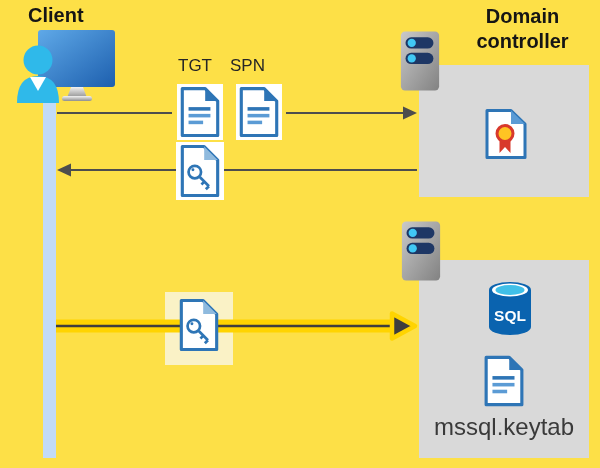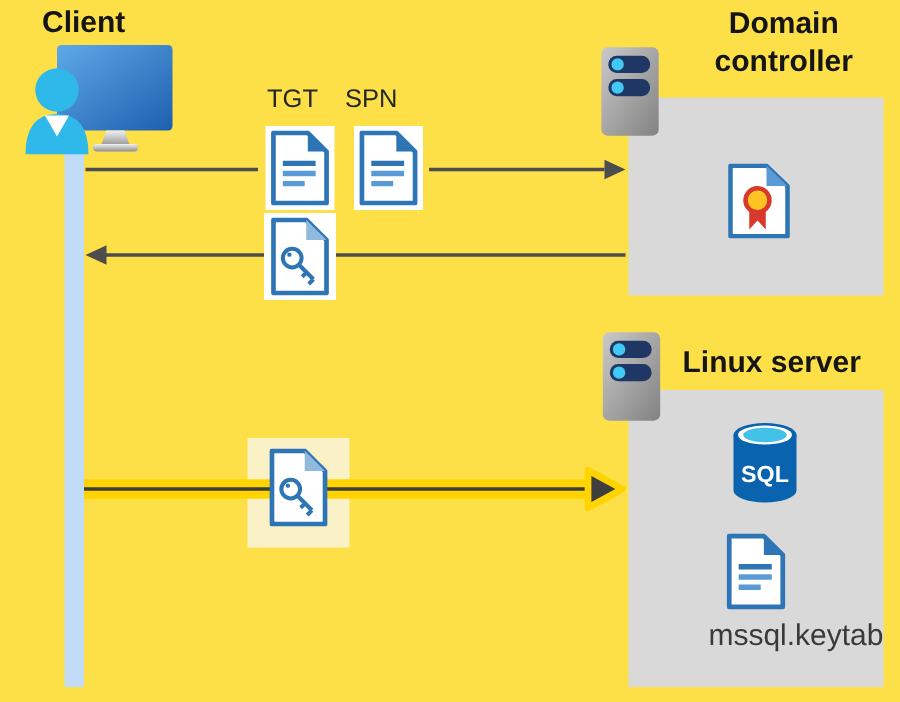--- a/index.html
+++ b/index.html
@@ -3,21 +3,21 @@
 <meta charset="utf-8">
 <style>
   html,body{margin:0;padding:0;background:#fff;}
   #canvas{
     position:relative;width:600px;height:468px;background:#fde047;overflow:hidden;
     font-family:"Liberation Sans", sans-serif;
   }
   .abs{position:absolute;}
   .node-label{font-weight:700;font-size:20px;line-height:25px;color:#151515;}
   .ticket-label{font-size:17px;color:#262626;}
-  .keytab-label{font-size:20px;color:#3A3A3A;text-align:right;}
+  .keytab-label{font-size:24px;color:#3A3A3A;text-align:center;}
   .gray-box{background:#D9D9D9;}
   .lifeline{background:#C2DBF7;}
   .icon-box{background:#fff;display:flex;align-items:center;justify-content:center;}
   .icon-box.transparent{background:transparent;}
   .highlight{background:#FAF2C6;}
   svg{display:block;}
 </style>
 </head>
 <body>
 
@@ -123,21 +123,20 @@
     <path d="M3,1.5 H27 L41,15 V48.5 H3 Z" fill="#fff" stroke="#2E75B6" stroke-width="3" stroke-linejoin="round"></path>
     <polygon points="27,1.5 41,15 27,15" fill="#5B9BD5"></polygon>
     <polygon points="15.5,28 15.5,44 21,38 26.5,44 26.5,28" fill="#D8392C"></polygon>
     <circle cx="21" cy="24.5" r="8" fill="#FFC423" stroke="#D8392C" stroke-width="3"></circle>
   </svg>
 
   <div class="abs gray-box" style="left:419px;top:260px;width:170px;height:198px;"></div>
   <svg class="abs" style="left:400px;top:220px;" width="42" height="62" viewBox="0 0 40 60">
     <use href="#sym-server"></use>
   </svg>
-  <div class="abs node-label" style="left:455px;top:230px;white-space:nowrap;">Linux server</div>
   <svg class="abs" style="left:487px;top:281px;" width="46" height="56" viewBox="0 0 46 56">
     <path d="M2,9 L2,46 A21,8 0 0 0 44,46 L44,9 Z" fill="#0A63AF"></path>
     <ellipse cx="23" cy="9" rx="21" ry="8" fill="#0A63AF"></ellipse>
     <ellipse cx="23" cy="9" rx="18" ry="6.4" fill="#fff"></ellipse>
     <ellipse cx="23" cy="9" rx="14.5" ry="4.9" fill="#41C0E8"></ellipse>
     <text x="23" y="40" text-anchor="middle" font-family="Liberation Sans, sans-serif" font-size="15.5" font-weight="bold" fill="#fff">SQL</text>
   </svg>
   <div class="abs icon-box transparent" style="left:483px;top:355px;">
     <svg width="42" height="52" viewBox="0 0 40 48">
         <use href="#sym-doc"></use>

